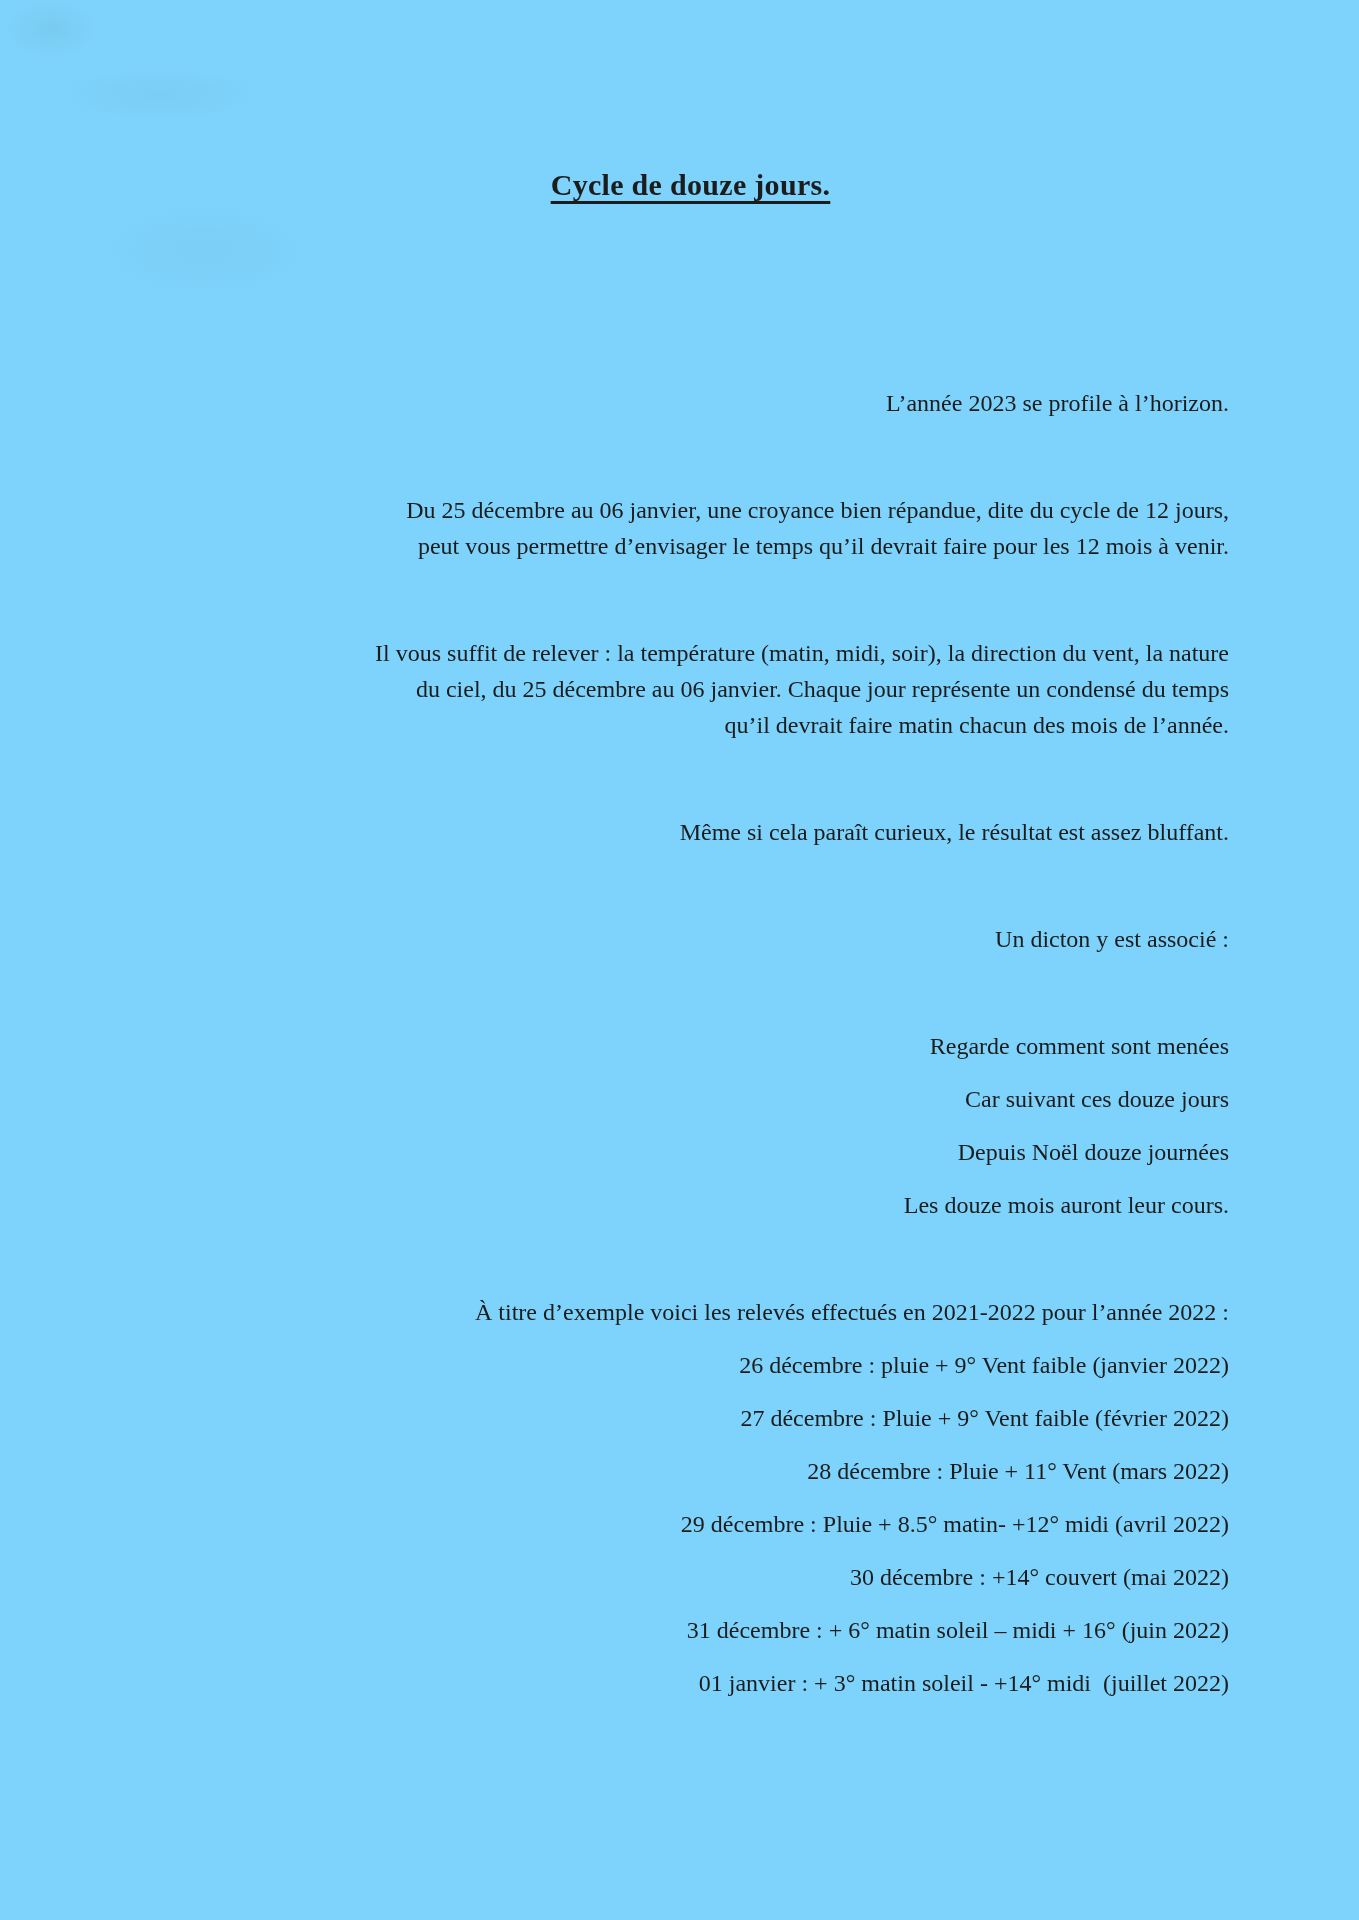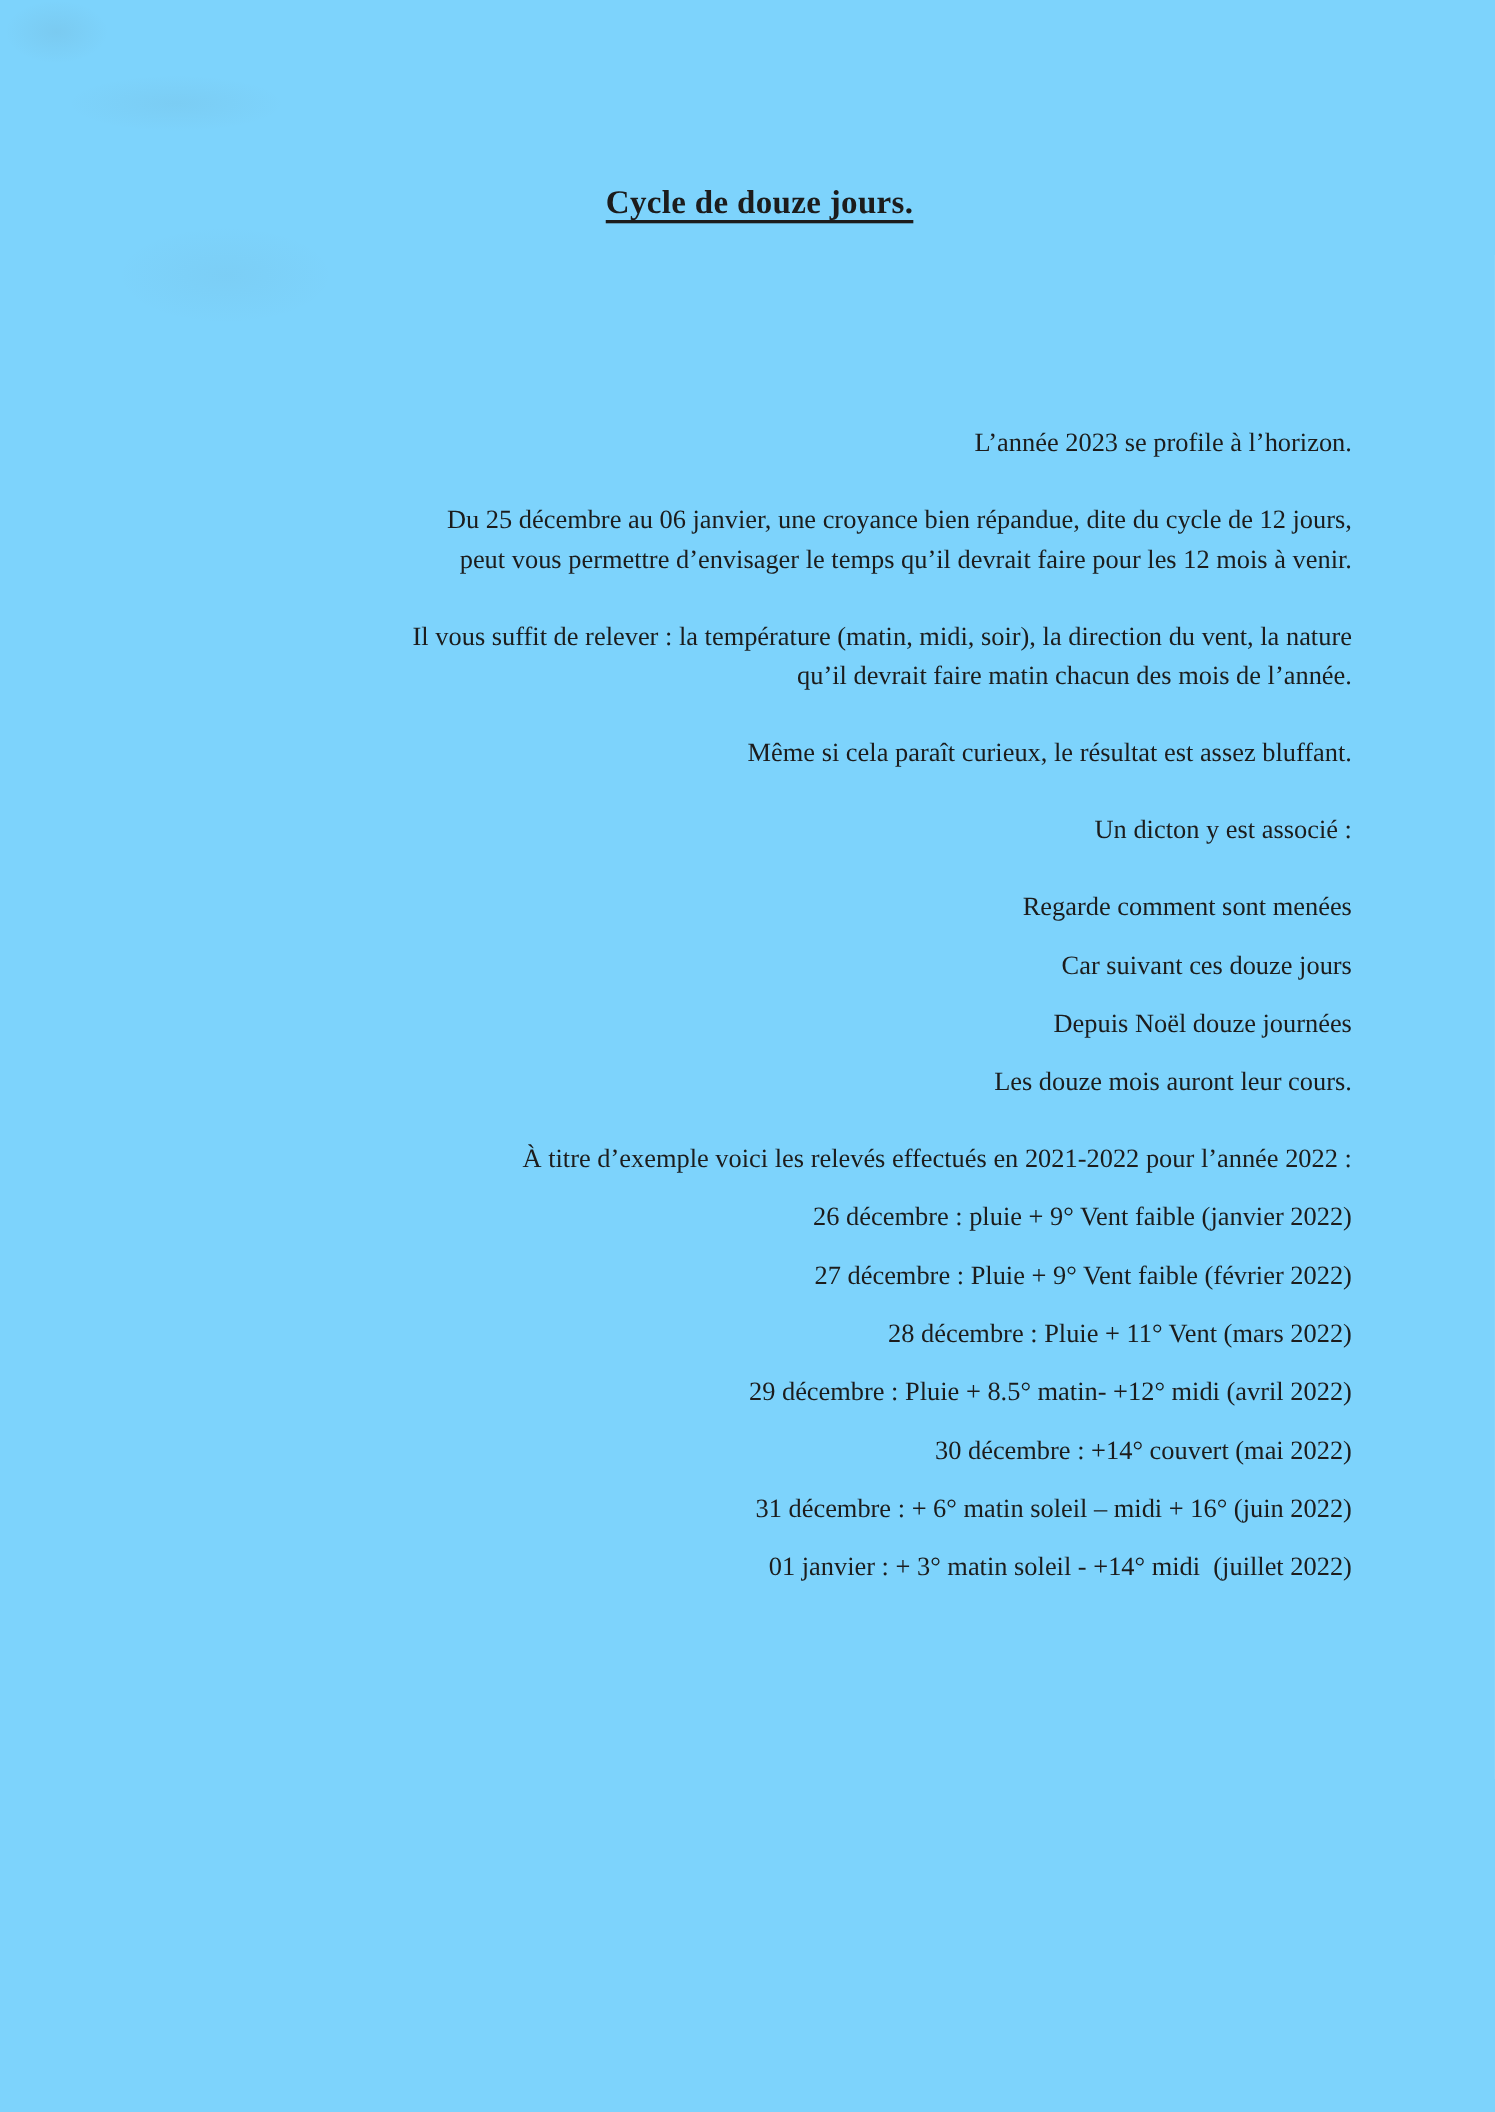--- a/index.html
+++ b/index.html
@@ -37,21 +37,21 @@
     margin: 0 0 17px 0;
     font-size: 24px;
     line-height: 36px;
     text-align: right;
   }
   .line {
     display: block;
     white-space: pre;
   }
   .group + .group {
-    margin-top: 34px;
+    margin-top: 71px;
   }
   
   .artifact {
     position: absolute;
     pointer-events: none;
     border-radius: 50%;
   }
   .artifact-a {
     left: 4px; top: 0; width: 95px; height: 58px;
     background: radial-gradient(ellipse at center, rgba(90,90,90,0.07), rgba(90,90,90,0) 70%);
@@ -82,20 +82,21 @@
         </div>
         <div class="group">
           <p class="para">
             <span class="line">Du 25 décembre au 06 janvier, une croyance bien répandue, dite du cycle de 12 jours,</span>
             <span class="line">peut vous permettre d’envisager le temps qu’il devrait faire pour les 12 mois à venir.</span>
           </p>
         </div>
         <div class="group">
           <p class="para">
             <span class="line">Il vous suffit de relever : la température (matin, midi, soir), la direction du vent, la nature</span>
+            <span class="line">du ciel, du 25 décembre au 06 janvier. Chaque jour représente un condensé du temps</span>
             <span class="line">qu’il devrait faire matin chacun des mois de l’année.</span>
           </p>
         </div>
         <div class="group">
           <p class="para">
             <span class="line">Même si cela paraît curieux, le résultat est assez bluffant.</span>
           </p>
         </div>
         <div class="group">
           <p class="para">

